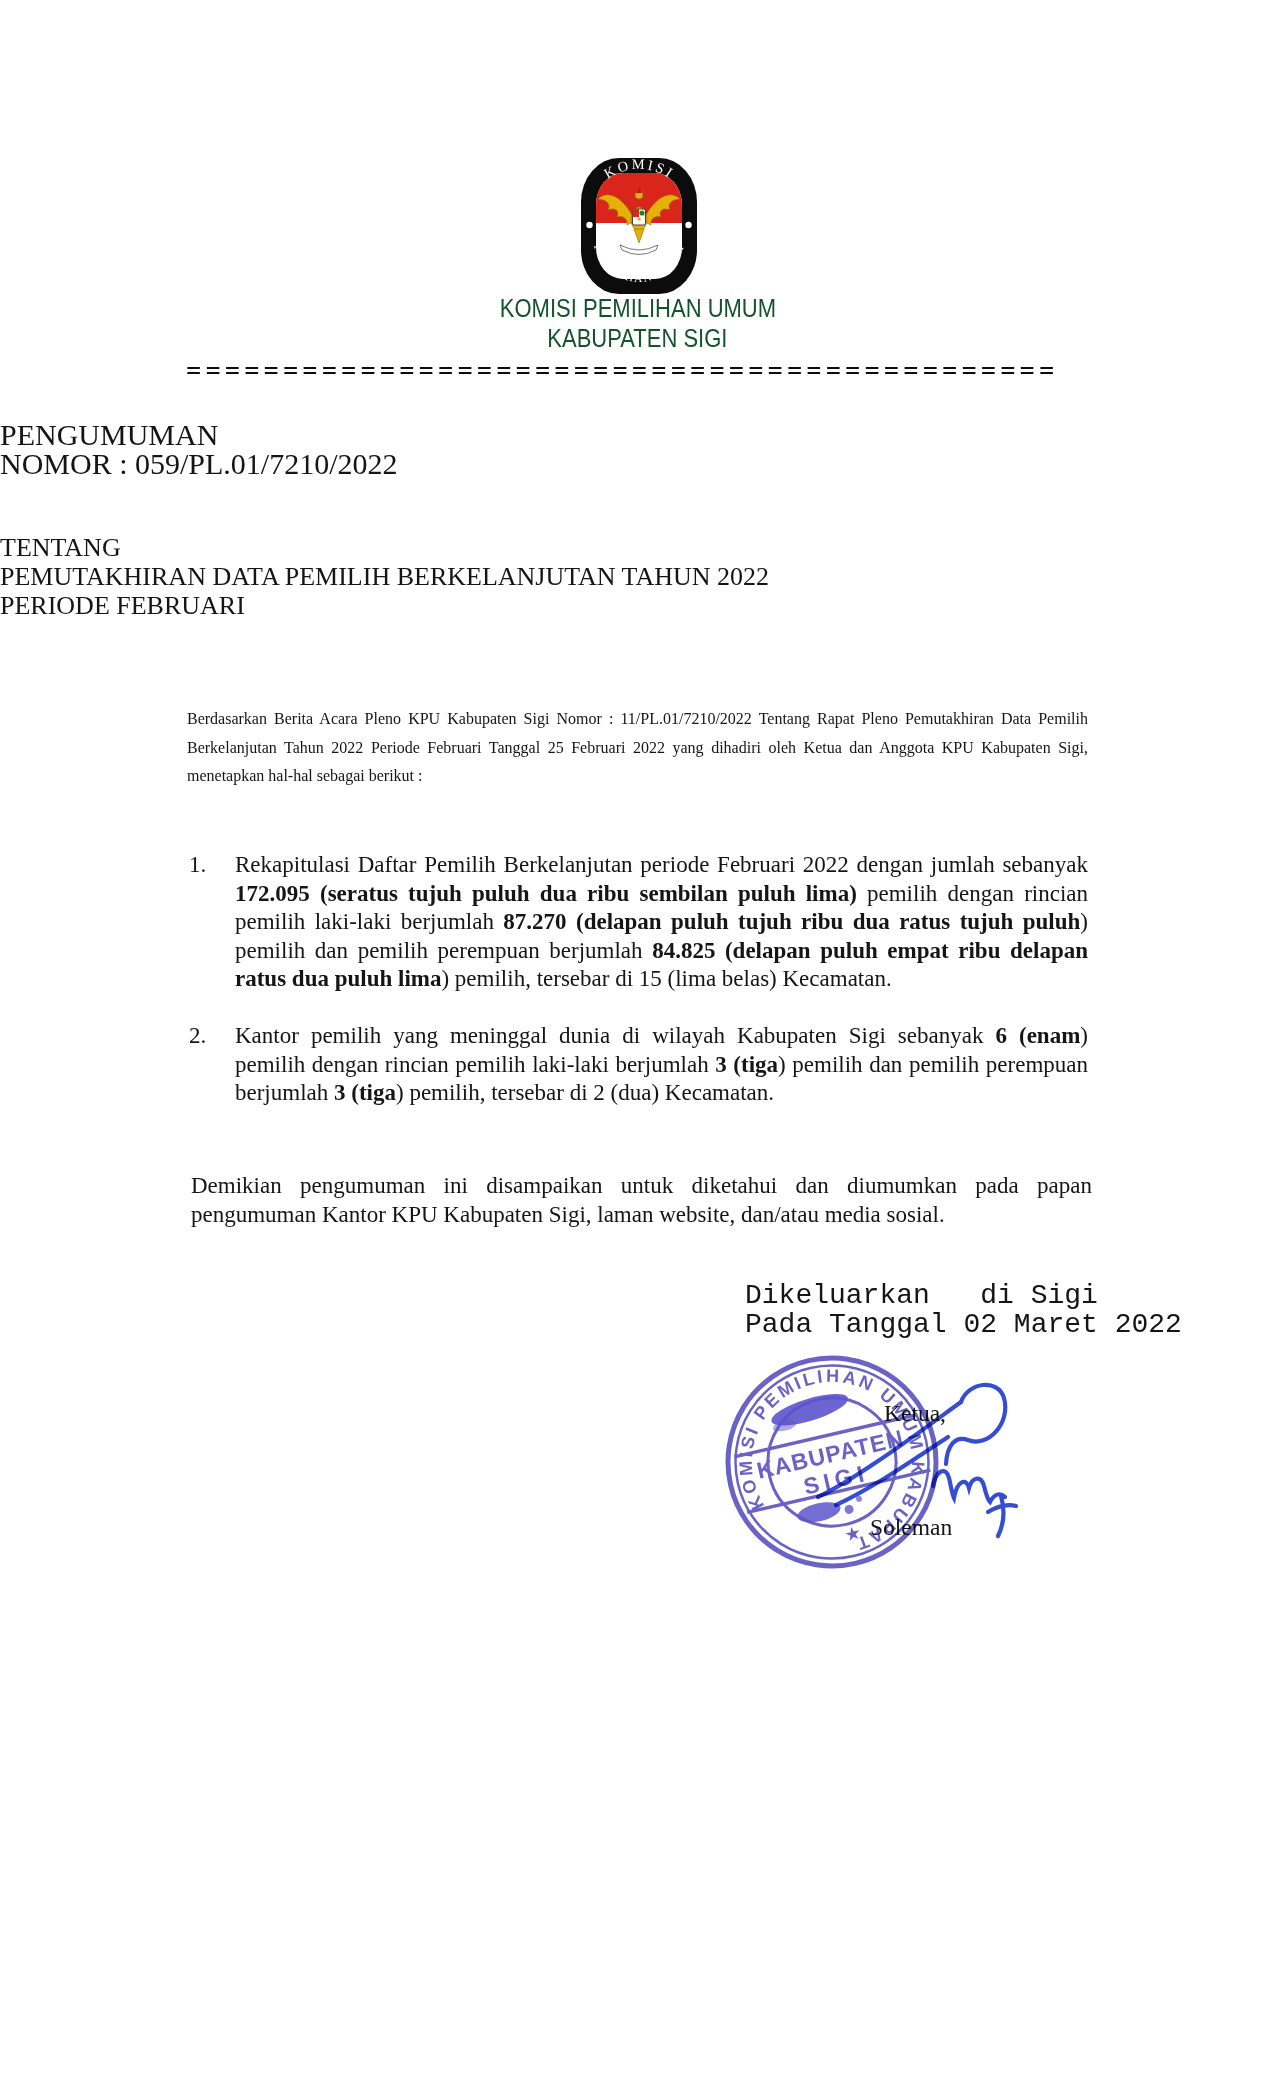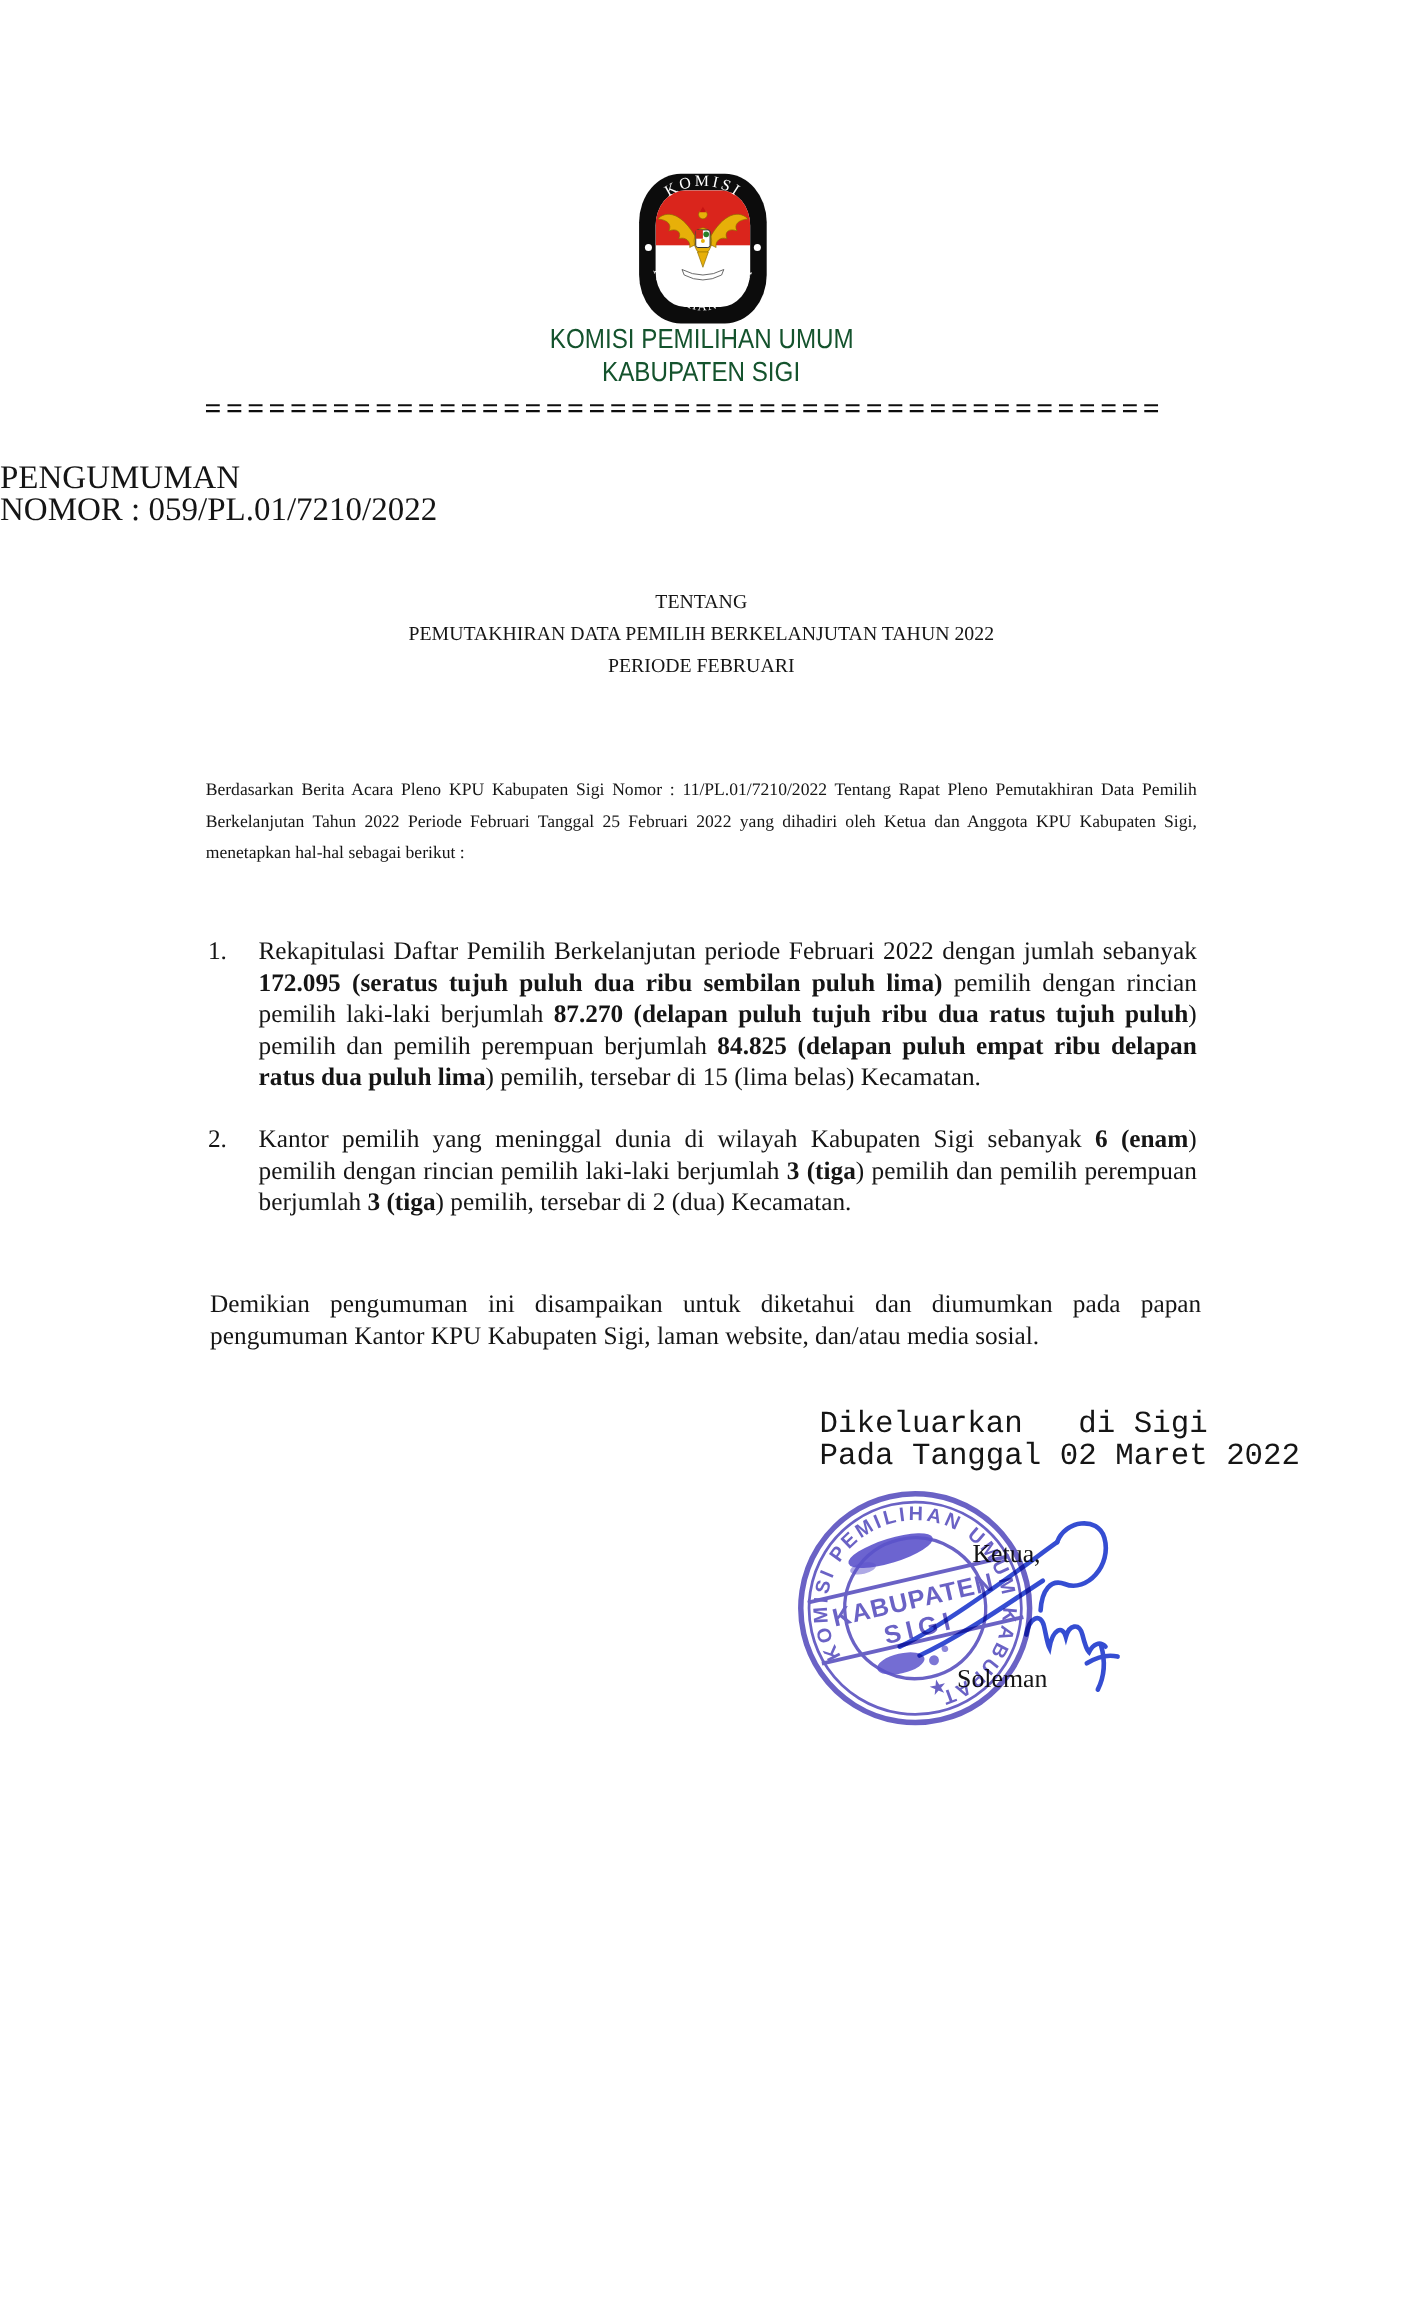--- a/index.html
+++ b/index.html
@@ -18,22 +18,22 @@
        font-family:"Liberation Sans", sans-serif;font-size:25px;line-height:30px;
        color:#14532d;}
   .org-line{display:inline-block;transform:scaleX(.88);transform-origin:50% 50%;white-space:nowrap;}
   .separator{
     position:absolute;left:186px;top:356px;width:903px;
     font-weight:bold;font-size:27px;line-height:30px;letter-spacing:4px;
     white-space:nowrap;overflow:hidden;color:#0d0d0d;
   }
   .doc-title{position:absolute;left:0;top:420px;width:100%;text-align:left;
     font-size:30px;line-height:29px;}
-  .tentang{position:absolute;left:0;top:533px;width:100%;text-align:center;
-    font-size:18px;line-height:29px;}
+  .tentang{position:absolute;left:0;top:533px;width:100%;
+    font-size:26px;line-height:29px;}
   
   .intro{position:absolute;left:187px;top:705px;width:901px;margin:0;
     font-size:16px;line-height:28.6px;text-align:justify;}
   .items{position:absolute;left:187px;top:851px;width:901px;}
   .item{position:relative;padding-left:48px;font-size:23px;line-height:28.6px;
     text-align:justify;margin-bottom:28px;}
   .item .num{position:absolute;left:2px;top:0;}
   .closing{position:absolute;left:187px;top:1168px;width:901px;margin:4px;
     font-size:23px;line-height:28.6px;text-align:justify;}
   

